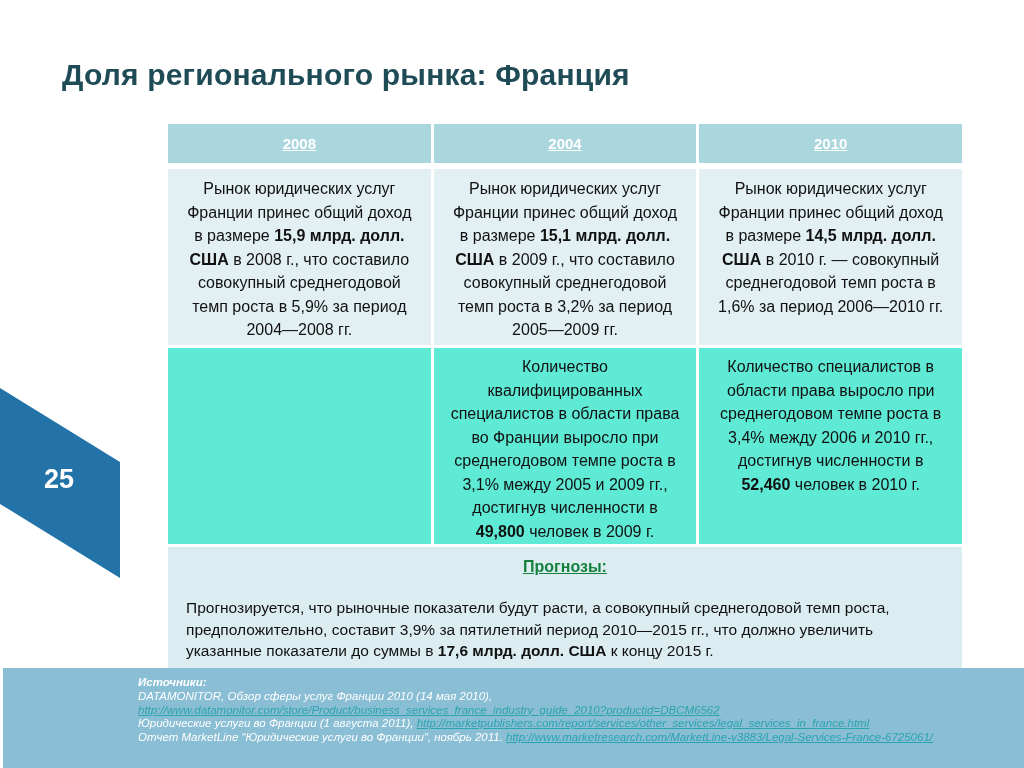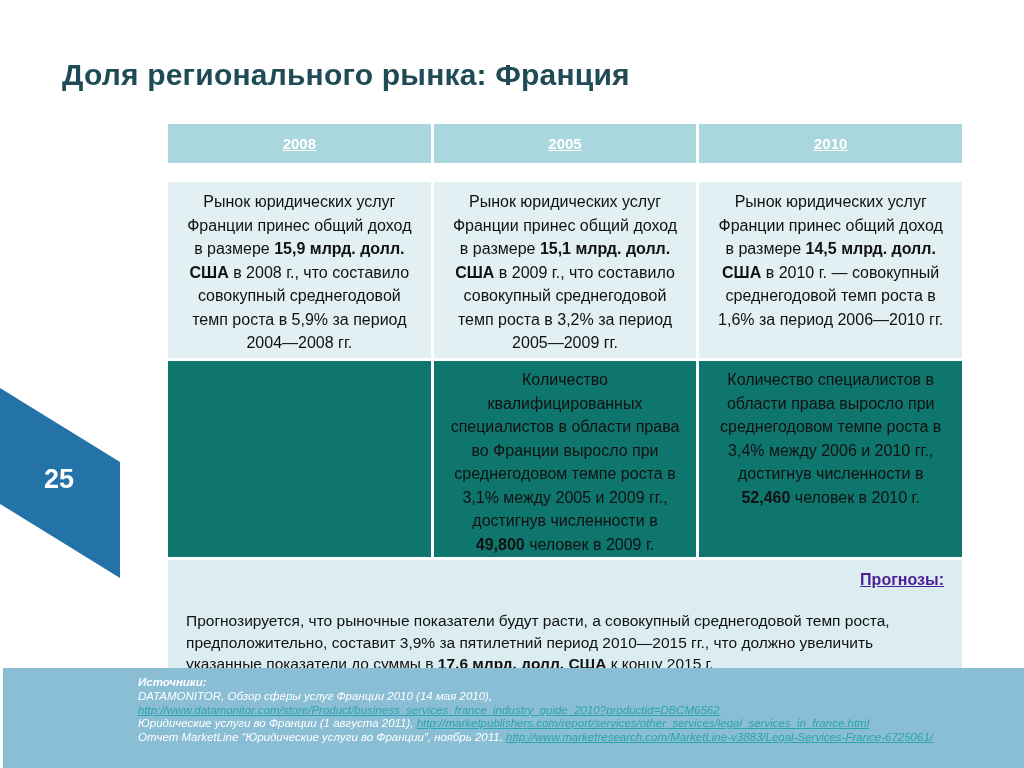--- a/index.html
+++ b/index.html
@@ -8,41 +8,41 @@
     position:relative; width:1024px; height:768px;
     background:#ffffff; overflow:hidden;
   }
   .slide-title {
     position:absolute; left:62px; top:58px;
     font-size:30px; font-weight:bold; color:#1e4b55; letter-spacing:0.2px;
     margin:0;
   }
   
   .market-table { position:absolute; left:168px; top:124px; width:794px; }
-  .thead { display:flex; gap:3px; margin-bottom:19px; }
+  .thead { display:flex; gap:3px; margin-bottom:6px; }
   .th {
     flex:1; height:39px; background:#aad6dd; color:#ffffff;
     font-weight:bold; font-size:15px;
     display:flex; align-items:center; justify-content:center;
   }
   .th span { text-decoration:underline; }
   .trow { display:flex; gap:3px; margin-bottom:3px; }
   .cell {
     flex:1; box-sizing:border-box; padding:8px 13px;
     text-align:center; font-size:16px; line-height:23.5px; color:#111;
   }
   .row1 .cell { height:176px; background:#e2eff3; }
-  .row2 .cell { height:196px; background:#0f766e; padding-top:7px; }
+  .row2 .cell { height:196px; background:#5eead4; padding-top:7px; }
   .cell b { font-weight:bold; }
   .forecast {
     background:#dcedf2; box-sizing:border-box;
     min-height:122px; padding:9px 18px 12px;
   }
   .forecast-heading {
-    text-align:right; font-size:16px; font-weight:bold; color:#4c1d95;
+    text-align:center; font-size:16px; font-weight:bold; color:#15803d;
     text-decoration:underline; margin:2px 0 0;
   }
   .forecast-body {
     text-align:left; font-size:15.5px; line-height:21.5px; color:#111;
     margin:21px 0 0;
   }
   
   .page-shape {
     position:absolute; left:0; top:388px; width:120px; height:190px;
     background:#2373a8;
@@ -72,21 +72,21 @@
 
   <h1 class="slide-title">Доля регионального рынка: Франция</h1>
 
   <div class="market-table">
 
     <div class="thead">
       <div class="th">
           <span>2008</span>
         </div>
       <div class="th">
-          <span>2005</span>
+          <span>2004</span>
         </div>
       <div class="th">
           <span>2010</span>
         </div>
     </div>
 
     <div class="trow row1">
       <div class="cell"><span>Рынок юридических услуг Франции принес общий доход в размере </span><b>15,9 млрд. долл. США</b><span> в 2008 г., что составило совокупный среднегодовой темп роста в 5,9% за период 2004—2008 гг.</span></div>
       <div class="cell"><span>Рынок юридических услуг Франции принес общий доход в размере </span><b>15,1 млрд. долл. США</b><span> в 2009 г., что составило совокупный среднегодовой темп роста в 3,2% за период 2005—2009 гг.</span></div>
       <div class="cell"><span>Рынок юридических услуг Франции принес общий доход в размере </span><b>14,5 млрд. долл. США</b><span> в 2010 г. — совокупный среднегодовой темп роста в 1,6% за период 2006—2010 гг.</span></div>

